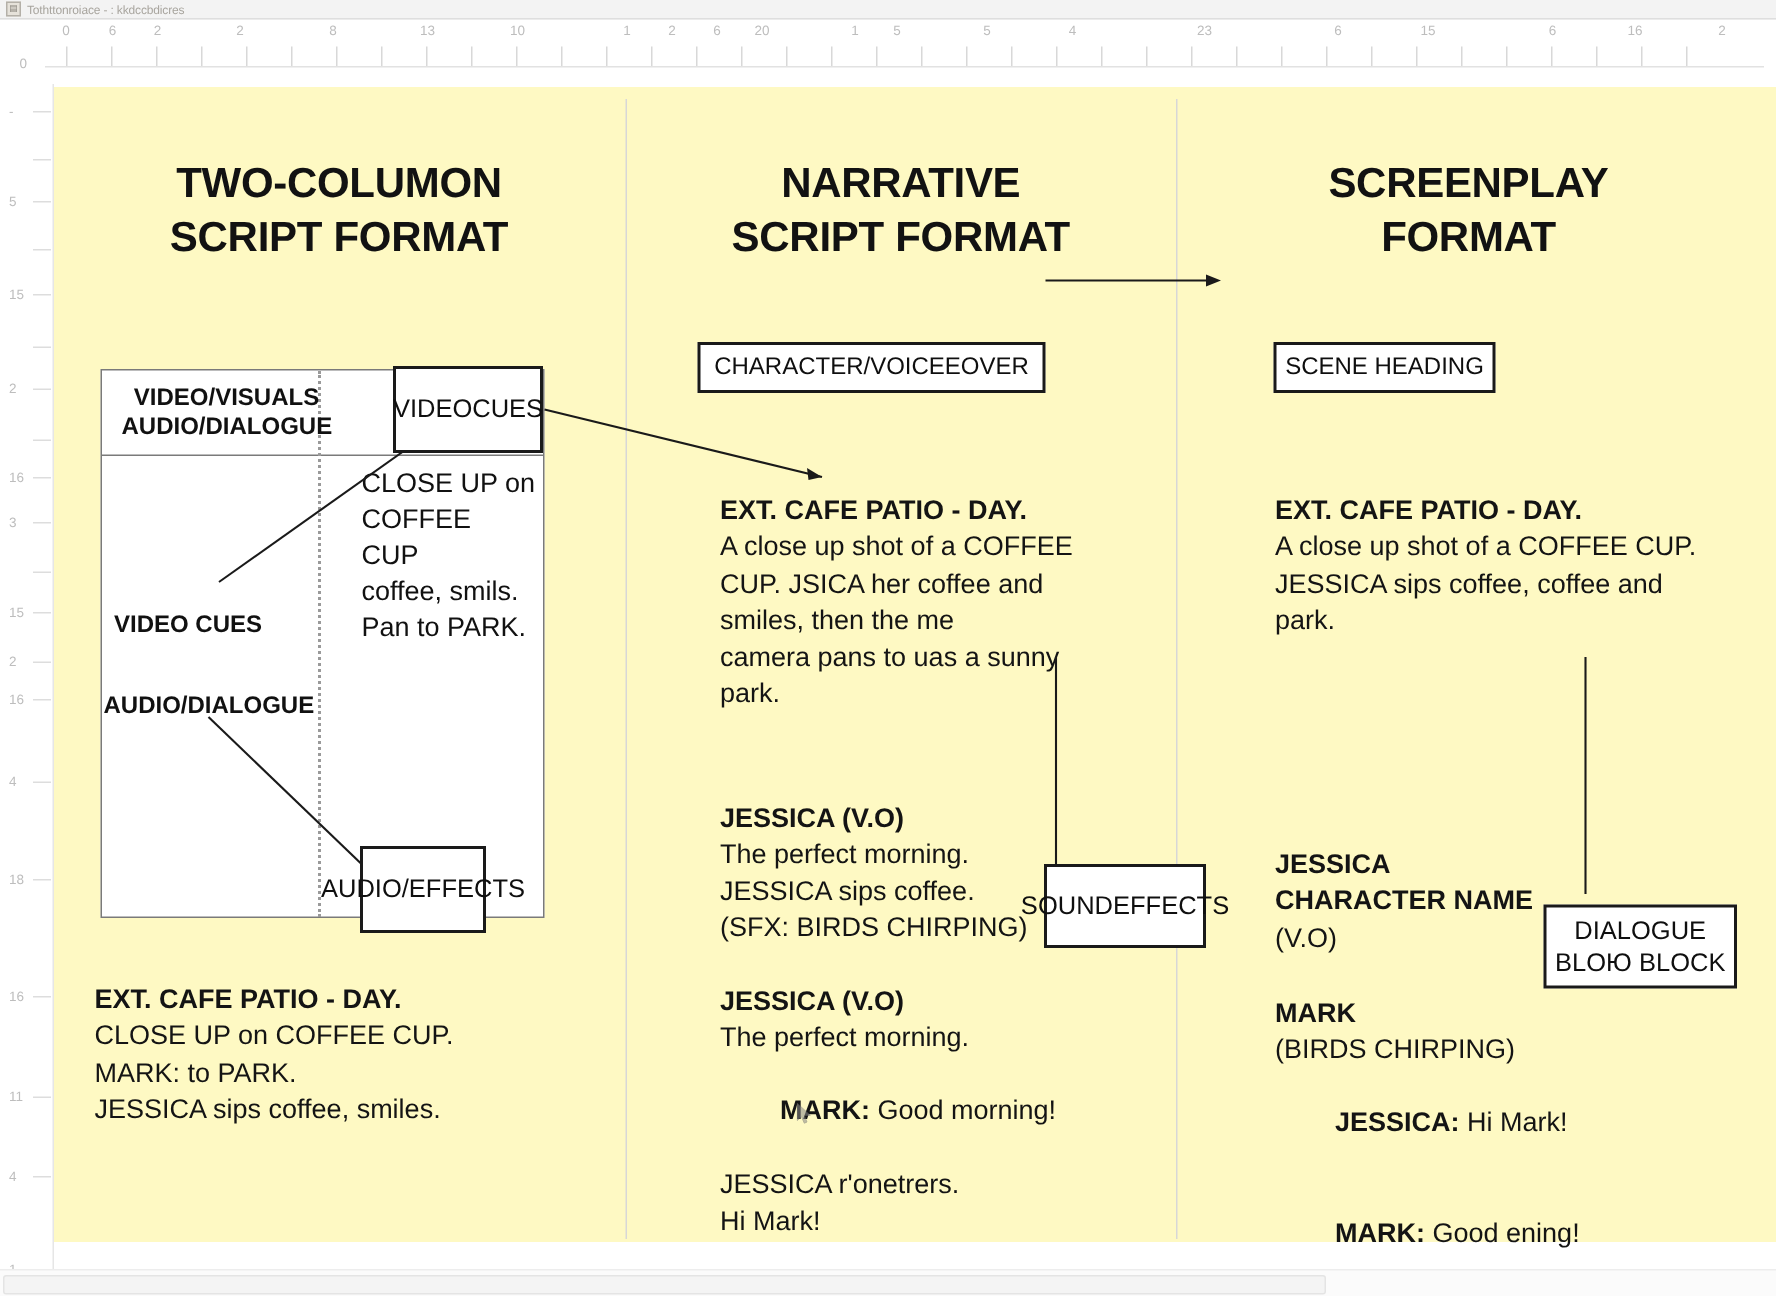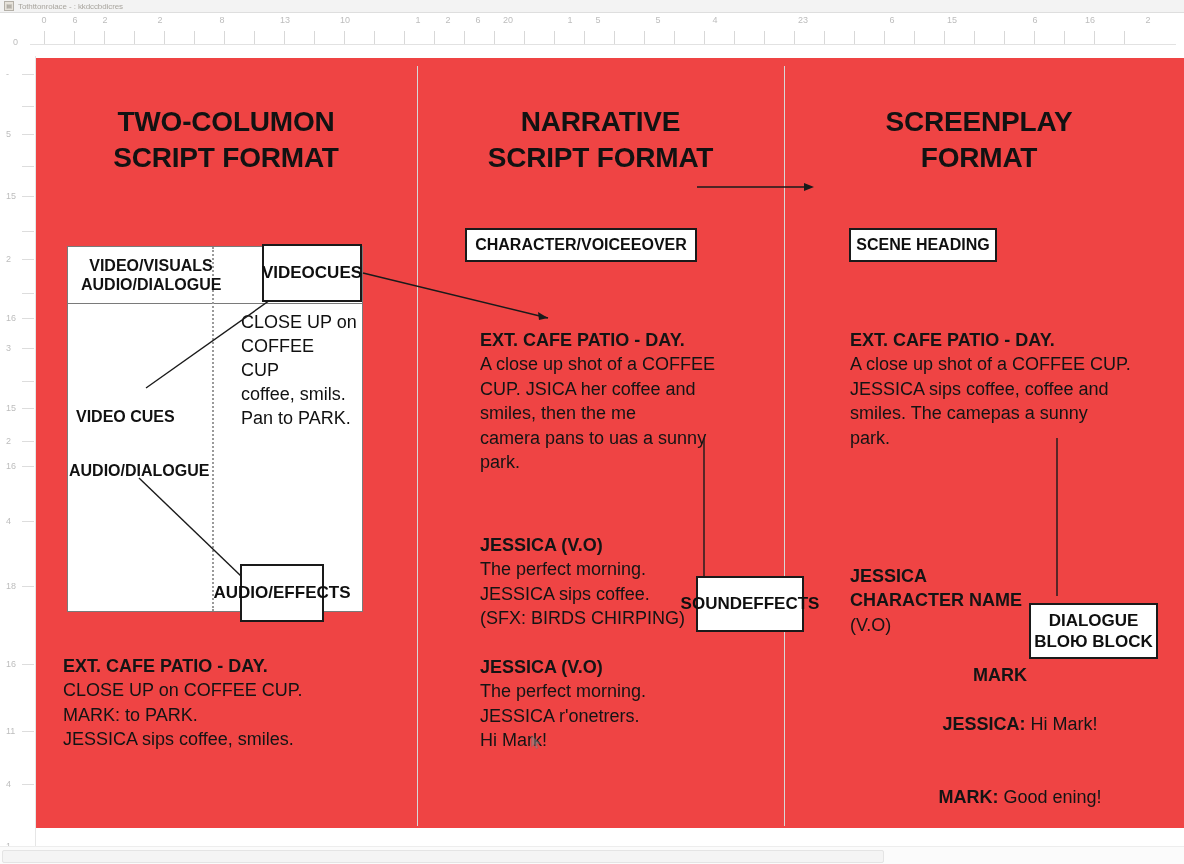--- a/index.html
+++ b/index.html
@@ -106,21 +106,21 @@
     left: 35px; top: 0;
     width: 1px; height: 790px;
     background: #e6e6e6;
   }
 
   
   #canvas {
     position: absolute;
     left: 36px; top: 58px;
     width: 1148px; height: 770px;
-    background: #ef4444;
+    background: #fef9c3;
   }
   .col-divider {
     position: absolute;
     top: 8px;
     width: 1px; height: 760px;
     background: #d7d7d7;
   }
 
   .col { position: absolute; top: 0; }
   .col-title {
@@ -132,21 +132,21 @@
     letter-spacing: -0.2px;
   }
 
   
   .callout {
     position: absolute;
     box-sizing: border-box;
     border: 2px solid #1a1a1a;
     background: #ffffff;
     font-size: 17px;
-    font-weight: bold;
+    font-weight: normal;
     color: #0f0f0f;
     display: flex;
     align-items: center;
     justify-content: center;
     text-align: center;
     line-height: 1.25;
     z-index: 6;
   }
 
   
@@ -419,55 +419,58 @@
     </div>
 
     <div class="callout" style="left:279px; top:518px; width:108px; height:56px;">
         <span style="display:block">SOUND</span>
         <span style="display:block">EFFECTS</span>
       </div>
 
     <div class="body-block" style="left:63px; top:597px; width:290px;">
       <span class="ln b">JESSICA (V.O)</span>
       <span class="ln">The perfect morning.</span>
+      <span class="ln">
+        <b>MARK:</b><span> Good morning!</span>
+      </span>
       <span class="ln">JESSICA r'onetrers.</span>
       <span class="ln">Hi Mark!</span>
     </div>
   </div>
 
   <div class="col" id="col-3" style="left:748px; width:400px;">
 
     <div class="col-title" style="position:absolute; left:20px; top:46px; width:350px;">
         <span style="display:block">SCREENPLAY</span>
         <span style="display:block">FORMAT</span>
       </div>
 
     <div class="callout" style="left:65px; top:170px; width:148px; height:34px; font-size:16px;">SCENE HEADING</div>
 
     <div class="body-block" style="left:66px; top:270px; width:318px;">
       <span class="ln b">EXT. CAFE PATIO - DAY.</span>
       <span class="ln">A close up shot of a COFFEE CUP.</span>
       <span class="ln">JESSICA sips coffee, coffee and</span>
-      <span class="ln">smiles. The camepas a sunny</span>
       <span class="ln">park.</span>
     </div>
 
     <div class="body-block" style="left:66px; top:490px; width:260px;margin-top:16px;">
       <span class="ln b">JESSICA</span>
       <span class="ln b">CHARACTER NAME</span>
       <span class="ln">(V.O)</span>
     </div>
 
     <div class="callout" style="left:245px; top:545px; width:129px; height:56px;flex-direction:column;">
         <span style="display:block">DIALOGUE</span>
         <span style="display:block">BLOЮ BLOCK</span>
       </div>
 
-    <div class="body-block" style="left:66px; top:605px; width:300px;text-align:center;">
+    <div class="body-block" style="left:66px; top:605px; width:300px;">
       <span class="ln b">MARK</span>
+      <span class="ln">(BIRDS CHIRPING)</span>
       <span class="ln">
         <b>JESSICA:</b><span> Hi Mark!</span>
       </span>
       <span class="ln">
         <b>MARK:</b><span> Good ening!</span>
       </span>
     </div>
   </div>
 </div>
 

